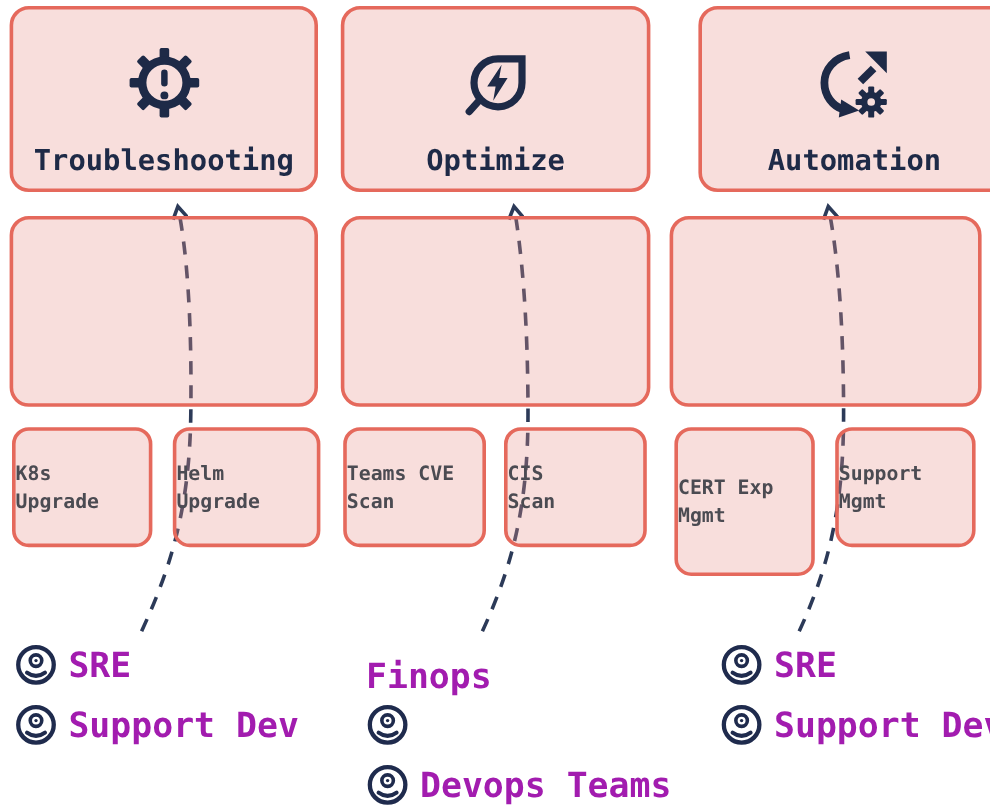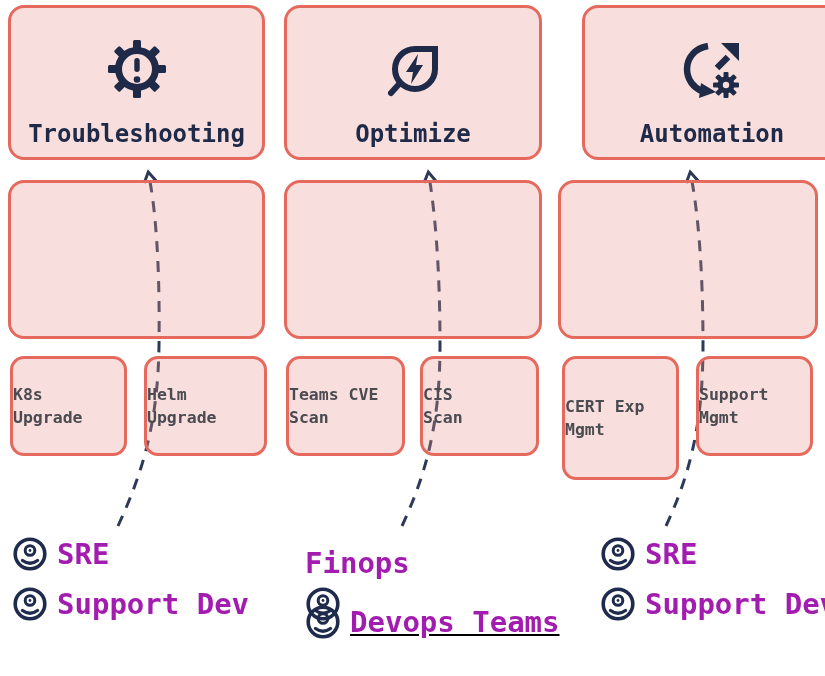--- a/index.html
+++ b/index.html
@@ -137,21 +137,21 @@
     <span class="persona-label">Finops</span>
   </div>
   <div class="persona-row" style="left:305px;top:586px;">
     <svg width="36" height="36" viewBox="0 0 36 36">
       <circle cx="18" cy="18" r="14.8" fill="none" stroke="#1F2B4D" stroke-width="3.6"></circle>
       <circle cx="18" cy="14.5" r="4.8" fill="none" stroke="#1F2B4D" stroke-width="3"></circle>
       <circle cx="18" cy="14.5" r="1.4" fill="#1F2B4D"></circle>
       <path d="M 10.5 24.5 Q 18 30 25.5 24.5" fill="none" stroke="#1F2B4D" stroke-width="3.4" stroke-linecap="round"></path>
     </svg>
   </div>
-  <div class="persona-row" style="left:305px;top:604px;text-decoration:underline;">
+  <div class="persona-row" style="left:305px;top:636px;">
     <svg width="36" height="36" viewBox="0 0 36 36">
       <circle cx="18" cy="18" r="14.8" fill="none" stroke="#1F2B4D" stroke-width="3.6"></circle>
       <circle cx="18" cy="14.5" r="4.8" fill="none" stroke="#1F2B4D" stroke-width="3"></circle>
       <circle cx="18" cy="14.5" r="1.4" fill="#1F2B4D"></circle>
       <path d="M 10.5 24.5 Q 18 30 25.5 24.5" fill="none" stroke="#1F2B4D" stroke-width="3.4" stroke-linecap="round"></path>
     </svg>
     <span class="persona-label">Devops Teams</span>
   </div>
 
   <div class="card category-card" style="left:582px;top:5px;width:260px;height:155px;">

